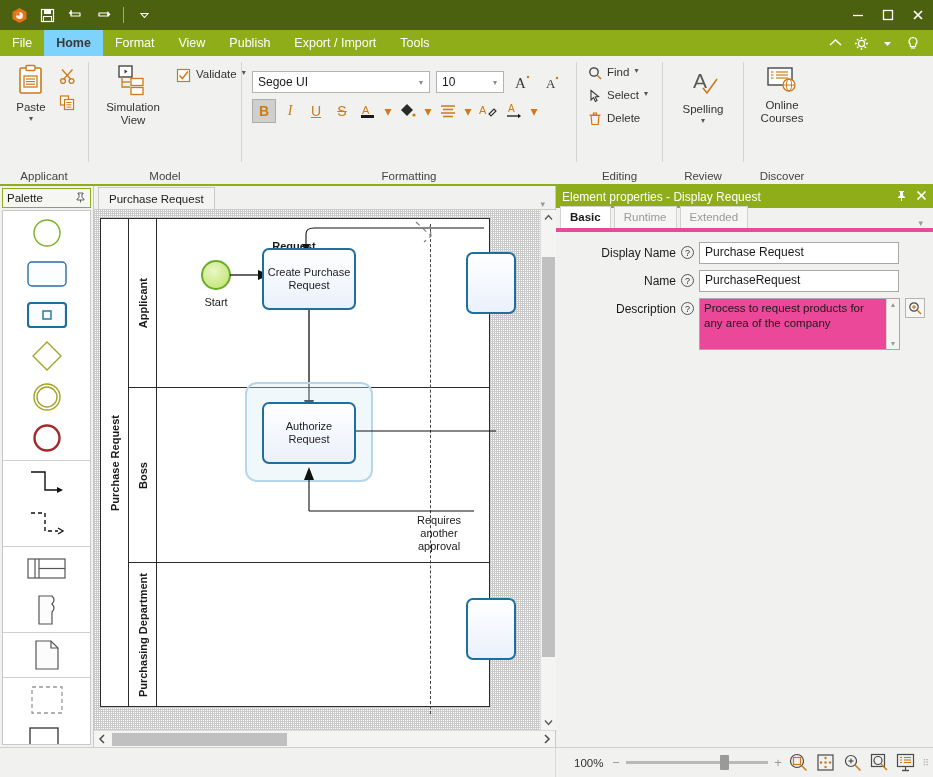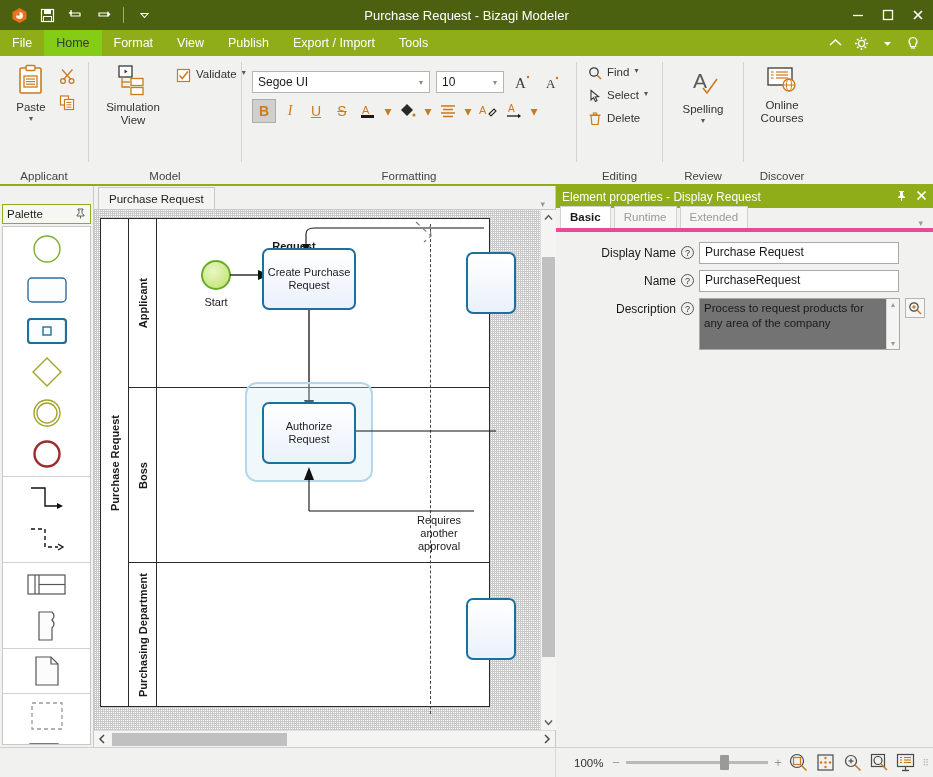--- a/index.html
+++ b/index.html
@@ -40,21 +40,21 @@
   }
 
   
   .tabsrow {
     height: 26px; background: #8ead18; display: flex; align-items: flex-end;
     flex: 0 0 26px; position: relative; border-radius: 11px;
   }
   .rtab {
     padding: 0 12px; height: 26px; line-height: 26px; font-size: 12.5px; color: #ffffff;
   }
-  .rtab.active { background: #84cc16; color: #3b3b3b; }
+  .rtab.active { background: #7dd3fc; color: #3b3b3b; font-weight: bold; }
   .ribbon-right {
     margin-left: auto; display: flex; align-items: center; gap: 2px; padding-right: 8px; height: 26px;
   }
   .ribbon-right .ric {
     width: 24px; height: 24px; display: flex; align-items: center; justify-content: center; color: #fff;
   }
 
   
   .ribbon {
     flex: 0 0 130px; height: 130px; background: #f1f1f0;
@@ -97,21 +97,21 @@
 
   
   .workspace { flex: 1; display: flex; position: relative; min-height: 0; background:#f1f1f0; }
 
   
   .palette { width: 94px; background:#f1f1f0; display: flex; flex-direction: column;
              border-right: 1px solid #c8c8c6; }
   .palette-hdr {
     height: 20px; border: 1px solid #8ead18; background: #f6f6f5;
     display: flex; align-items: center; padding: 0 4px; font-size: 11.5px; color: #1a1a1a;
-    margin: 18px 2px 0 2px;
+    margin: 2px 2px 0 2px;
   }
   .palette-hdr .pin { margin-left: auto; color:#6b6b6b; font-size: 11px; }
   .palette-body { flex: 1; background:#fff; border:1px solid #c8c8c6; margin:2px; overflow:hidden;
                   display:flex; flex-direction:column; }
   .pal-sec { border-bottom: 1px solid #d0d0ce; padding: 6px 0; display:flex; flex-direction:column;
              align-items:center; gap: 9px; }
   .pal-item { width: 52px; height: 32px; display:flex; align-items:center; justify-content:center; }
 
   
   .diagram-col { flex: 1; display: flex; flex-direction: column; min-width: 0; background: #f1f1f0; }
@@ -184,21 +184,21 @@
   .ptab.active { background:#fff; color:#1a1a1a; font-weight:bold; }
   .ptabs-arrow { margin-left:auto; padding-right:10px; color:#9a9a98; font-size:9px; }
   .props-body { flex:1; background:#f1f1f0; padding: 10px 8px 0 0; overflow:hidden; }
   .prow { display:flex; align-items:flex-start; margin-bottom: 6px; }
   .plabel { width: 120px; text-align:right; font-size:12px; color:#1a1a1a; padding-top:4px; }
   .qmark { width:13px; height:13px; border-radius:50%; border:1px solid #555; color:#333;
            font-size:9px; display:inline-flex; align-items:center; justify-content:center;
            margin: 0 5px; flex:0 0 13px; position:relative; top:4px; }
   .pinput { flex:1; height:22px; border:1px solid #a9a9a7; background:#fff;
             font-size:12px; color:#1a1a1a; padding: 2px 5px; }
-  .ptext { flex:1; height:52px; border:1px solid #a9a9a7; background:#737373; display:flex; }
+  .ptext { flex:1; height:52px; border:1px solid #a9a9a7; background:#ec4899; display:flex; }
   .ptext .tv { flex:1; font-size:11.5px; color:#1a1a1a; padding: 2px 4px; line-height:15px; }
   .ptext .tsb { width:13px; background:#f4f4f2; border-left:1px solid #d6d6d4;
                 display:flex; flex-direction:column; justify-content:space-between; align-items:center;
                 padding: 1px 0; color:#9a9a98; font-size:8px; }
   .magbtn { width:20px; height:20px; border:1px solid #b4b4b2; background:#f6f6f5;
             margin-left: 5px; display:flex; align-items:center; justify-content:center; }
 
   
   .statusbar { flex: 0 0 30px; height:30px; background:#f1f1f0; display:flex;
                border-top:1px solid #d0d0ce; }
@@ -245,21 +245,20 @@
             <path d="M12.5 3 L15.5 6.5 L12.5 9 Z" fill="#fff"></path>
           </svg>
       </div>
       <div class="qat-sep"></div>
       <div class="qat-btn">
         <svg width="13" height="13" viewBox="0 0 13 13">
             <path d="M3 4.5 L10 4.5 L6.5 8.5 Z" fill="none" stroke="#fff" stroke-width="1.1"></path>
           </svg>
       </div>
     </div>
-    <div class="win-title">Purchase Request - Bizagi Modeler</div>
     <div class="win-ctrls">
       <div class="win-btn">
         <svg width="12" height="12" viewBox="0 0 12 12">
             <line x1="1" y1="6.5" x2="11" y2="6.5" stroke="#fff" stroke-width="1.3"></line>
           </svg>
       </div>
       <div class="win-btn">
         <svg width="12" height="12" viewBox="0 0 12 12">
             <rect x="1.5" y="1.5" width="9" height="9" fill="none" stroke="#fff" stroke-width="1.3"></rect>
           </svg>

